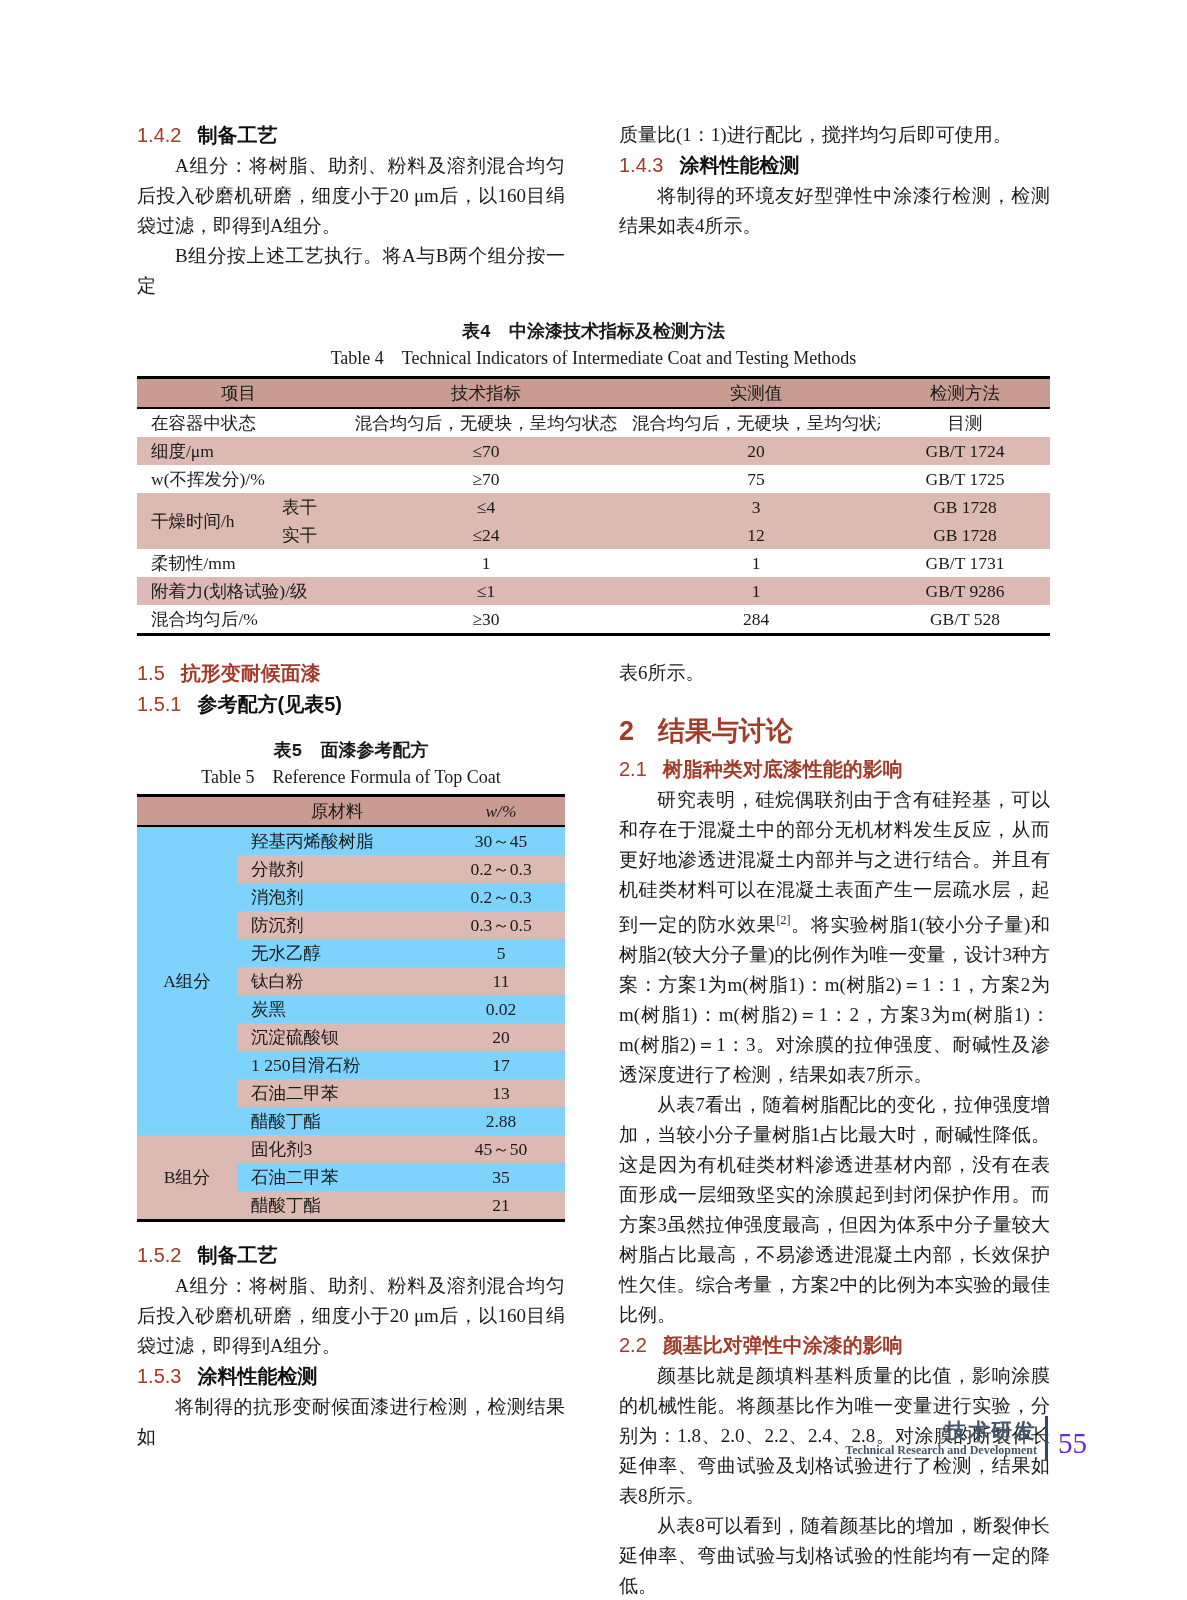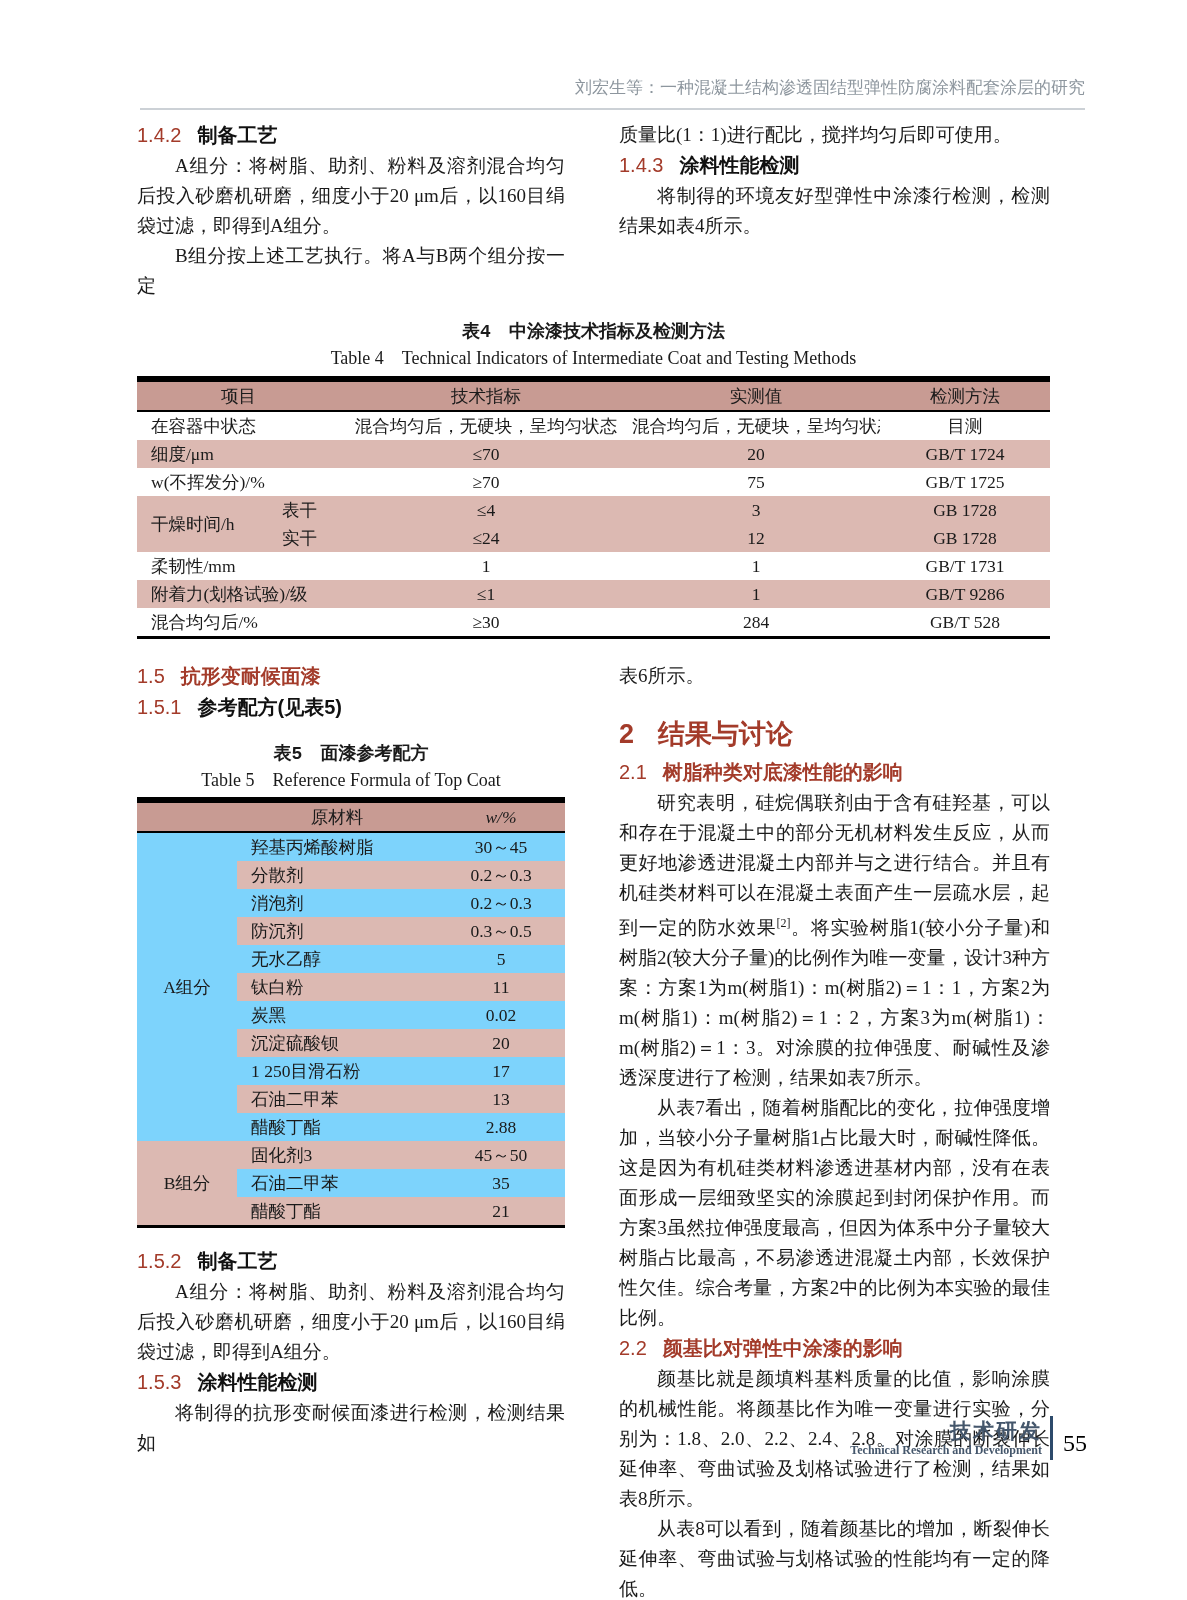--- a/index.html
+++ b/index.html
@@ -23,21 +23,21 @@
   .h3.red .t{color:#a33b2a;}
   .h3.light .t{font-weight:bold;}
   .h2{font-family:"Liberation Sans","DejaVu Sans",sans-serif;font-size:27px;line-height:42px;
       color:#a33b2a;font-weight:bold;margin:22px 0 2px 0;}
   .h2 .num{margin-right:24px;}
   
   .tbl-title-cn{font-family:Liberation Mono, monospace;font-weight:bold;
                 font-size:18px;line-height:26px;text-align:center;}
   .tbl-title-en{font-weight:normal;font-size:18px;line-height:26px;text-align:center;}
   
-  table.tbl{border-collapse:collapse;border-top:6px solid #000000;border-bottom:3px solid #000;
+  table.tbl{border-collapse:collapse;border-top:3px solid #000000;border-bottom:3px solid #000;
             table-layout:fixed;}
   table.tbl th{background:#c89b93;font-weight:normal;border-bottom:2px solid #000;}
   table.tbl th,table.tbl td{font-size:17.5px;height:28px;padding:0;text-align:center;
             overflow:hidden;white-space:nowrap;}
   tr.pk td{background:#dcb9b2;}
   td.pkc{background:#dcb9b2;}
   td.whc{background:#7dd3fc;}
   .t4{width:913px;margin-top:5px;}
   .t4 td.lft{text-align:left;padding-left:14px;}
   .t5{width:428px;margin:0 auto;margin-top:4px;}
@@ -46,28 +46,27 @@
   .block-gap1{margin-top:18px;}
   .block-gap2{margin-top:22px;}
   sup{font-size:12px;}
   
   .footer{position:absolute;top:1416px;right:100px;display:flex;align-items:center;}
   .footer-text{text-align:right;}
   .footer-cn{font-family:"Liberation Sans","DejaVu Sans",sans-serif;font-weight:bold;
              font-size:21px;line-height:24px;color:#44566b;letter-spacing:2px;}
   .footer-en{font-size:12px;line-height:15px;color:#44566b;font-weight:bold;}
   .footer-bar{width:3px;height:44px;background:#2d4a6b;margin:0 10px 0 8px;}
-  .footer-page{font-size:24px;color:#000000;margin-top:10px;}
+  .footer-page{font-size:29px;color:#6d28d9;margin-top:10px;}
 </style>
 </head>
 <body>
 
 <div class="page">
 
-  <div class="runhead">刘宏生等：一种混凝土结构渗透固结型弹性防腐涂料配套涂层的研究</div>
 
   <div class="content">
 
     <div class="cols">
       <div class="col-l">
         <p class="h3"><span class="num">1.4.2</span><span class="t">制备工艺</span></p>
         <p class="para">A组分：将树脂、助剂、粉料及溶剂混合均匀后投入砂磨机研磨，细度小于20 μm后，以160目绢袋过滤，即得到A组分。</p>
         <p class="para">B组分按上述工艺执行。将A与B两个组分按一定</p>
       </div>
       <div class="col-r">

